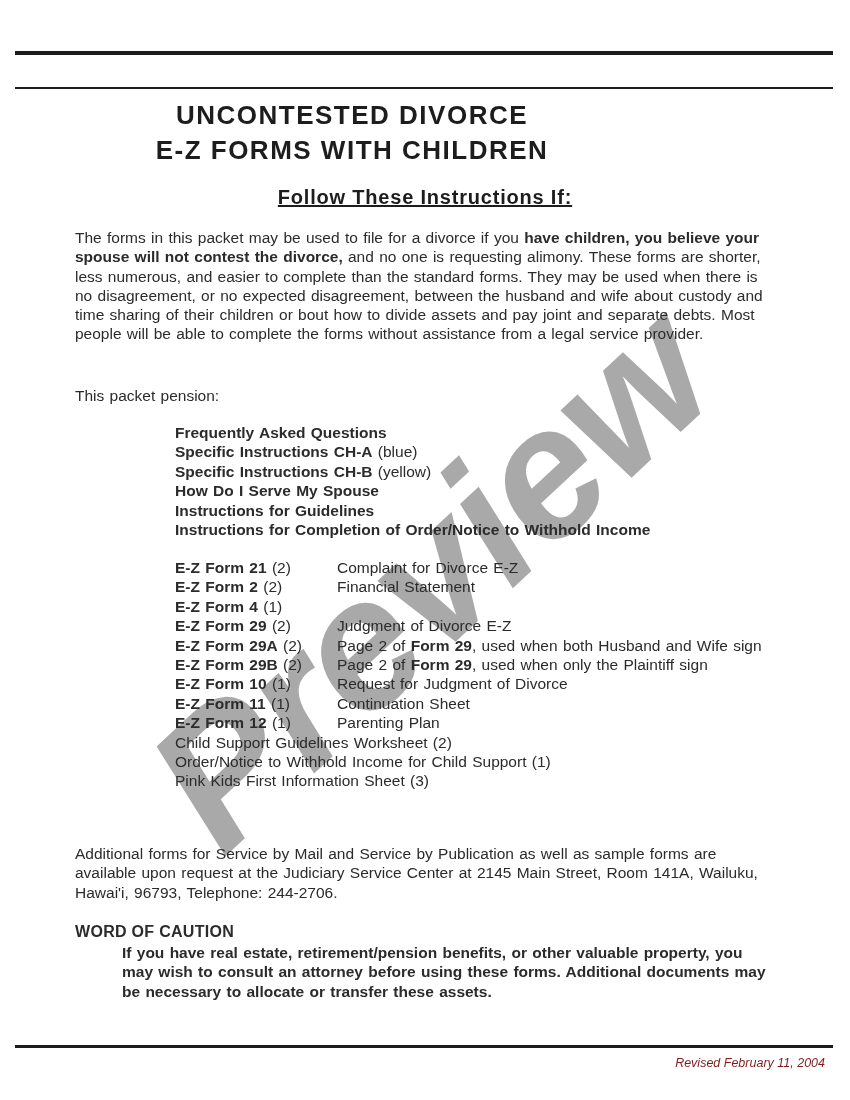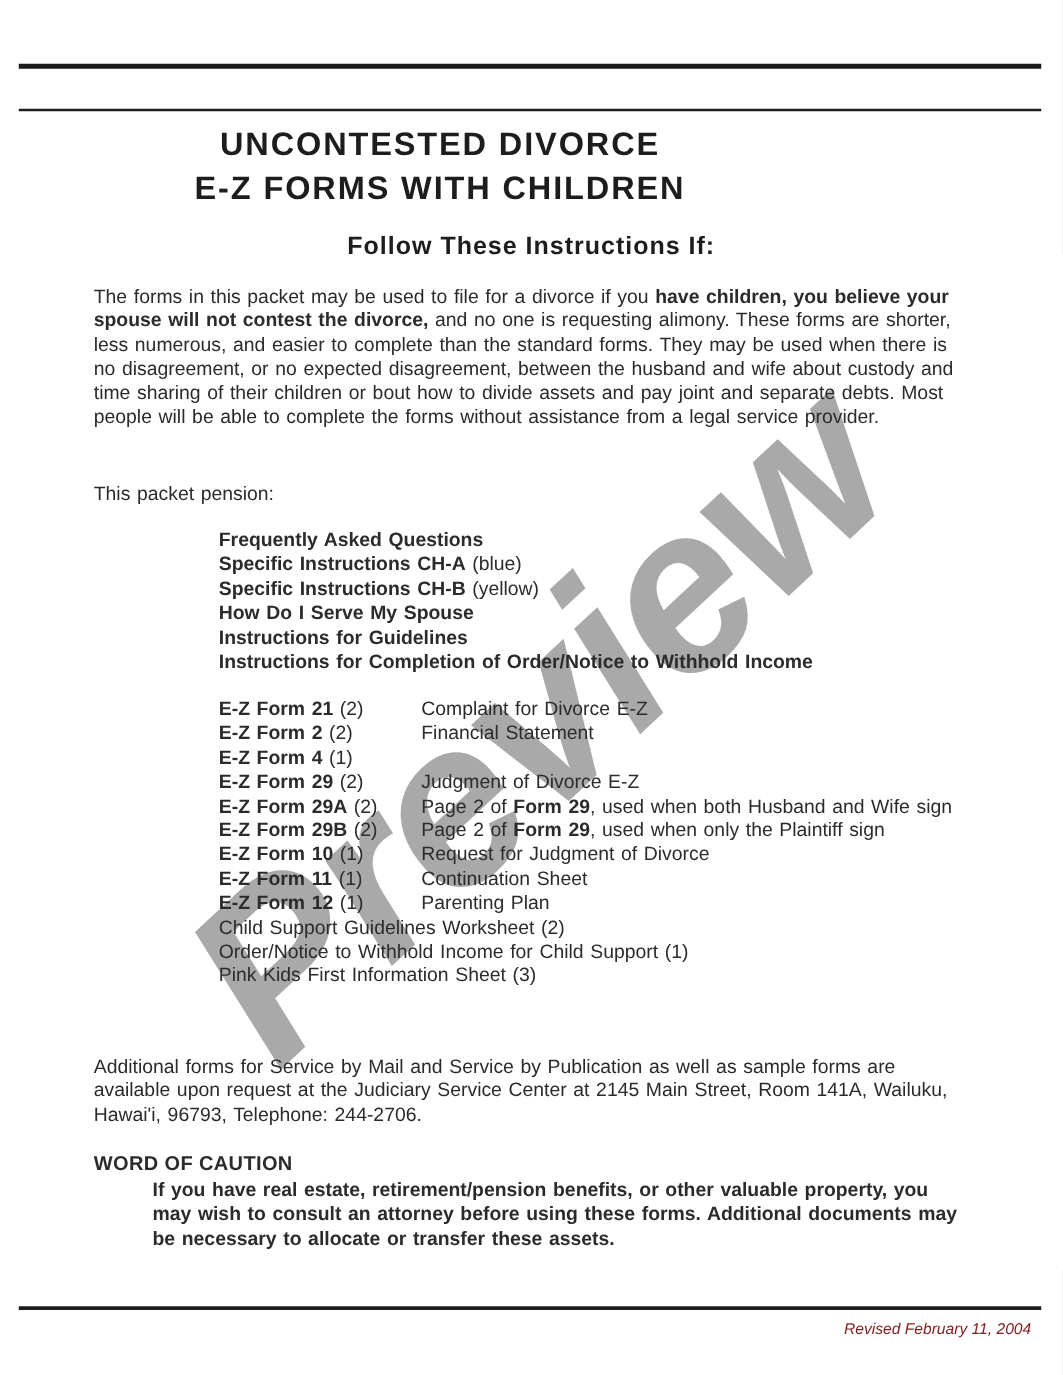--- a/index.html
+++ b/index.html
@@ -34,21 +34,21 @@
   .content { position: absolute; inset: 0; z-index: 2; }
 
   .doc-title {
     position: absolute; top: 98px; left: 0; width: 704px;
     text-align: center; font-weight: 700; color: #1d1d1d;
     font-size: 26px; line-height: 35px; letter-spacing: 1.5px;
   }
   .doc-subtitle {
     position: absolute; top: 186px; left: 0; width: 850px;
     text-align: center; font-weight: 700; color: #1d1d1d;
-    font-size: 20px; letter-spacing: 0.8px;
+    font-size: 20px; letter-spacing: 0.8px; text-decoration: underline;
   }
   .para { font-size: 15.5px; line-height: 19.3px; word-spacing: 1px; }
   .intro-para { position: absolute; top: 228px; left: 75px; width: 697px; }
   .packet-line { position: absolute; top: 386px; left: 75px; }
   .b { font-weight: 700; }
 
   .contents-list {
     position: absolute; top: 423px; left: 175px; width: 620px;
     font-size: 15.5px; line-height: 19.4px; word-spacing: 1px;
   }

